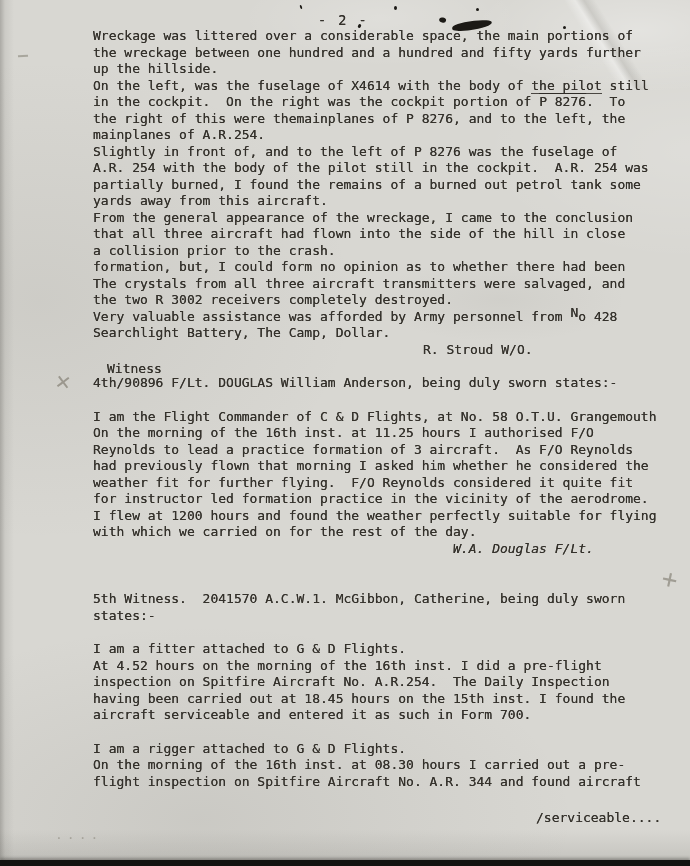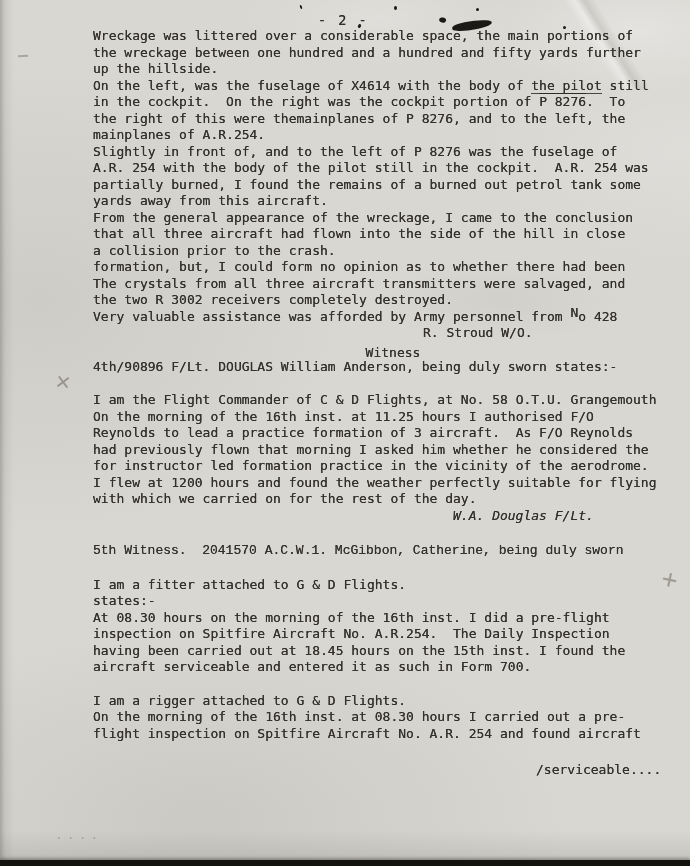--- a/index.html
+++ b/index.html
@@ -28,24 +28,24 @@
     font-size:13.5px;letter-spacing:2px;
     text-shadow:0 0 0.5px rgba(40,38,33,0.9);
   }
   .text-col{
     position:absolute;left:93px;top:28px;width:586px;
     font-size:13px;line-height:16.5px;
     text-shadow:0 0 0.5px rgba(40,38,33,0.85);
   }
   .line{white-space:pre;}
   .gap-blank{margin-top:17px;}      
-  .gap-section{margin-top:19px;font-family:Liberation Mono, monospace;}    
+  .gap-section{margin-top:34px;}    
   .sig{margin-left:330px;}
   .sig-wide{margin-left:360px;font-style:italic;}
-  .witness-label{margin-top:4px;margin-left:14px;line-height:13px;text-align:center;}
+  .witness-label{margin-top:4px;margin-left:14px;line-height:13px;}
   .continuation{margin-left:443px;margin-top:20px;}
   .u{border-bottom:1.6px solid rgba(48,45,40,0.85);}
   .o{text-decoration:overline;text-decoration-color:rgba(48,45,40,0.8);}
   .raised{position:relative;top:-4px;}
   
   .smudge{position:absolute;background:#1c1a16;}
   .sm-main{left:452px;top:21px;width:40px;height:9px;border-radius:55% 45% 60% 40%;transform:rotate(-7deg);}
   .sm-main::after{content:"";position:absolute;left:-12px;top:-7px;width:7px;height:5px;background:#1c1a16;border-radius:50%;transform:rotate(20deg);}
   .sm-dot1{left:394px;top:6px;width:3px;height:4px;border-radius:50%;}
   .sm-dot2{left:476px;top:8px;width:3px;height:3px;border-radius:50%;}
@@ -94,43 +94,45 @@
     <div class="line">A.R. 254 with the body of the pilot still in the cockpit.  A.R. 254 was</div>
     <div class="line">partially burned, I found the remains of a burned out petrol tank some</div>
     <div class="line">yards away from this aircraft.</div>
     <div class="line">From the general appearance of the wreckage, I came to the conclusion</div>
     <div class="line">that all three aircraft had flown into the side of the hill in close</div>
     <div class="line">a collision prior to the crash.</div>
     <div class="line">formation, but, I could form no opinion as to whether there had been</div>
     <div class="line">The crystals from all three aircraft transmitters were salvaged, and</div>
     <div class="line">the two R 3002 receivers completely destroyed.</div>
     <div class="line"><span>Very valuable assistance was afforded by Army personnel from </span><span class="raised">N</span><span>o 428</span></div>
+    <div class="line">Searchlight Battery, The Camp, Dollar.</div>
     <div class="line sig">R. Stroud W/O.</div>
 
     <div class="line witness-label">Witness</div>
     <div class="line">4th/90896 F/Lt. DOUGLAS William Anderson, being duly sworn states:-</div>
     <div class="line gap-blank">I am the Flight Commander of C &amp; D Flights, at No. 58 O.T.U. Grangemouth</div>
     <div class="line">On the morning of the 16th inst. at 11.25 hours I authorised F/O</div>
     <div class="line">Reynolds to lead a practice formation of 3 aircraft.  As F/O Reynolds</div>
     <div class="line">had previously flown that morning I asked him whether he considered the</div>
+    <div class="line">weather fit for further flying.  F/O Reynolds considered it quite fit</div>
     <div class="line">for instructor led formation practice in the vicinity of the aerodrome.</div>
     <div class="line">I flew at 1200 hours and found the weather perfectly suitable for flying</div>
     <div class="line">with which we carried on for the rest of the day.</div>
     <div class="line sig-wide">W.A. Douglas F/Lt.</div>
 
     <div class="line gap-section">5th Witness.  2041570 A.C.W.1. McGibbon, Catherine, being duly sworn</div>
+    <div class="line">states:-</div>
     <div class="line gap-blank">I am a fitter attached to G &amp; D Flights.</div>
-    <div class="line">states:-</div>
-    <div class="line">At 08.30 hours on the morning of the 16th inst. I did a pre-flight</div>
+    <div class="line">At 4.52 hours on the morning of the 16th inst. I did a pre-flight</div>
     <div class="line">inspection on Spitfire Aircraft No. A.R.254.  The Daily Inspection</div>
     <div class="line">having been carried out at 18.45 hours on the 15th inst. I found the</div>
     <div class="line">aircraft serviceable and entered it as such in Form 700.</div>
 
     <div class="line gap-blank">I am a rigger attached to G &amp; D Flights.</div>
     <div class="line">On the morning of the 16th inst. at 08.30 hours I carried out a pre-</div>
-    <div class="line">flight inspection on Spitfire Aircraft No. A.R. 254 and found aircraft</div>
+    <div class="line">flight inspection on Spitfire Aircraft No. A.R. 344 and found aircraft</div>
     <div class="line continuation">/serviceable....</div>
 
   </div>
 
   <div class="scan-bottom"></div>
 
 </div>
 
 </body></html>

